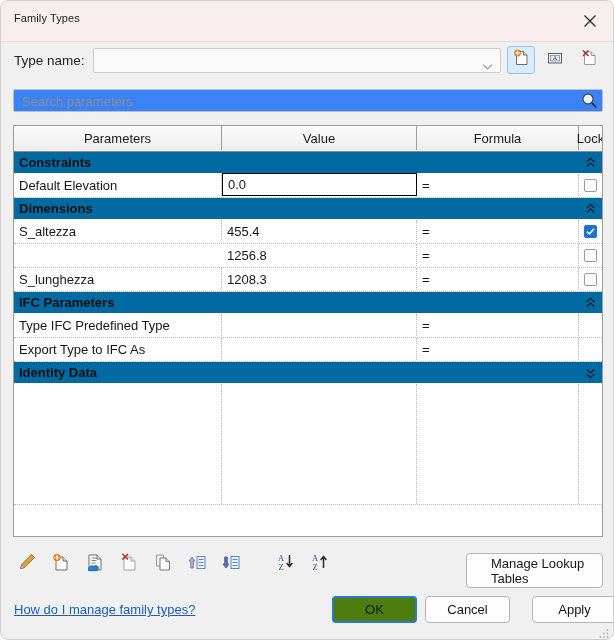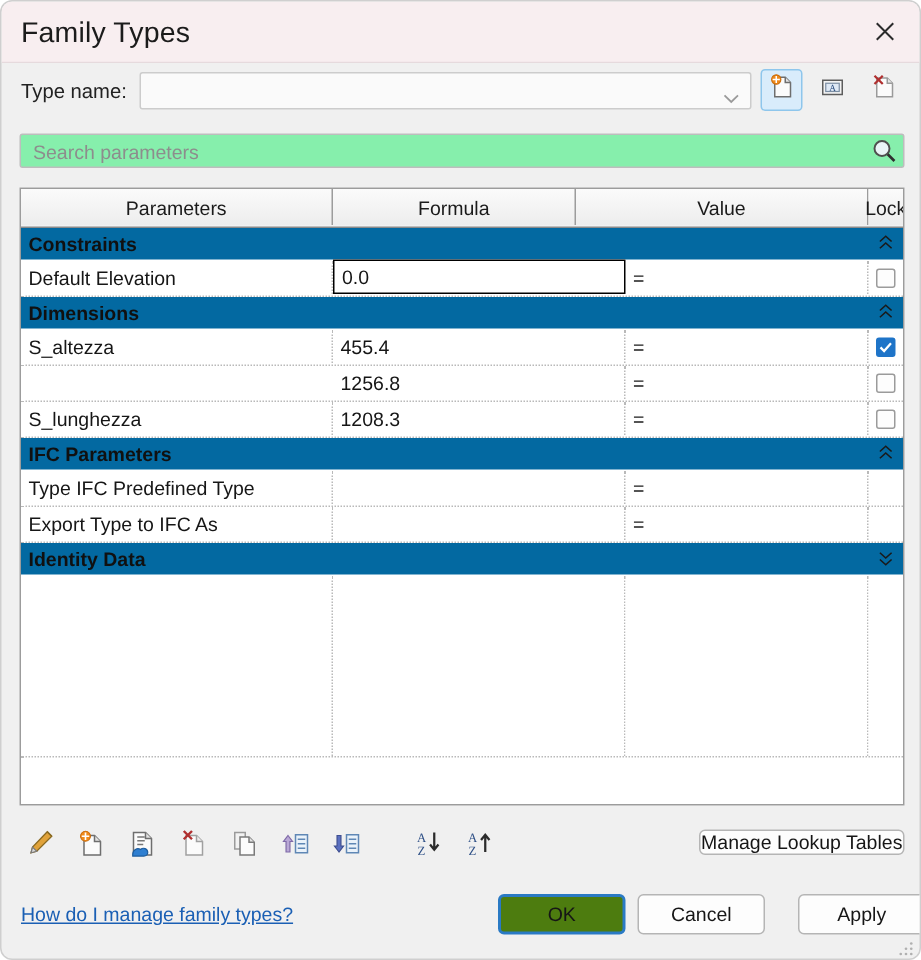--- a/index.html
+++ b/index.html
@@ -24,21 +24,21 @@
     position: relative;
     height: 40px;
     background: #f8eef0;
     border-bottom: 1px solid #e6dadd;
     border-top-left-radius: 7px;
     border-top-right-radius: 7px;
   }
   #title-text {
     position: absolute;
     left: 13px; top: 11px;
-    font-size: 19px;
+    font-size: 11px;
     color: #1b1b1b;
     letter-spacing: .1px;
   }
   #close-btn {
     position: absolute;
     right: 0; top: 0;
     width: 46px; height: 39px;
     display: flex; align-items: center; justify-content: center;
     cursor: pointer;
   }
@@ -93,21 +93,21 @@
   #btn-new-type   { left: 506px; }
   #btn-rename     { left: 540px; }
   #btn-delete     { left: 574px; }
 
   
   #search-wrap {
     position: absolute;
     left: 12px; top: 88px;
     width: 590px; height: 23px;
     box-sizing: border-box;
-    background: #86efac;
+    background: #3b82f6;
     border: 1px solid #bdbdbd;
     border-radius: 2px;
   }
   #search-input {
     position: absolute;
     left: 6px; top: 0;
     width: 550px; height: 21px;
     border: none; outline: none;
     background: transparent;
     font-family: "Liberation Sans", sans-serif;
@@ -243,29 +243,30 @@
     position: absolute;
     top: 0;
     width: 28px; height: 30px;
     display: flex; align-items: center; justify-content: center;
     cursor: pointer;
     border-radius: 3px;
   }
   #mlt-btn {
     position: absolute;
     left: 465px; top: 552px;
-    width: 137px; height: 17px;
+    width: 137px; height: 35px;
     box-sizing: border-box;
     background: #fdfdfd;
     border: 1px solid #b5b5b5;
     border-radius: 4px;
     font-size: 13px;
     color: #161616;
     display: flex; align-items: center; justify-content: center;
     cursor: pointer;
+    padding-left: 24px;
   }
 
   
   #help-link {
     position: absolute;
     left: 13px; top: 601px;
     font-size: 13px;
     color: #1a5fb4;
     text-decoration: underline;
     cursor: pointer;
@@ -361,22 +362,22 @@
         <circle cx="7" cy="7" r="5" fill="#eaf4f7" stroke="#4f4f4f" stroke-width="1.3"></circle>
         <path d="M10.8 10.8 L15.3 15.3" stroke="#2f2f2f" stroke-width="1.8"></path>
       </svg>
     </span>
   </div>
 
   <div id="table">
 
     <div id="thead">
       <div class="th c-param">Parameters</div>
+      <div class="th c-value">Value</div>
       <div class="th c-formula">Formula</div>
-      <div class="th c-value">Value</div>
       <div class="th c-lock">Lock</div>
     </div>
 
     <div class="grp">
       <span class="grp-label">Constraints</span>
       <span class="grp-chev">
         <svg width="11" height="12" viewBox="0 0 11 12">
           <path d="M1.6 5 L5.5 1.5 L9.4 5" stroke="#1a1a1a" stroke-width="1.1" fill="none"></path>
           <path d="M1.6 9.5 L5.5 6 L9.4 9.5" stroke="#1a1a1a" stroke-width="1.1" fill="none"></path>
         </svg>

